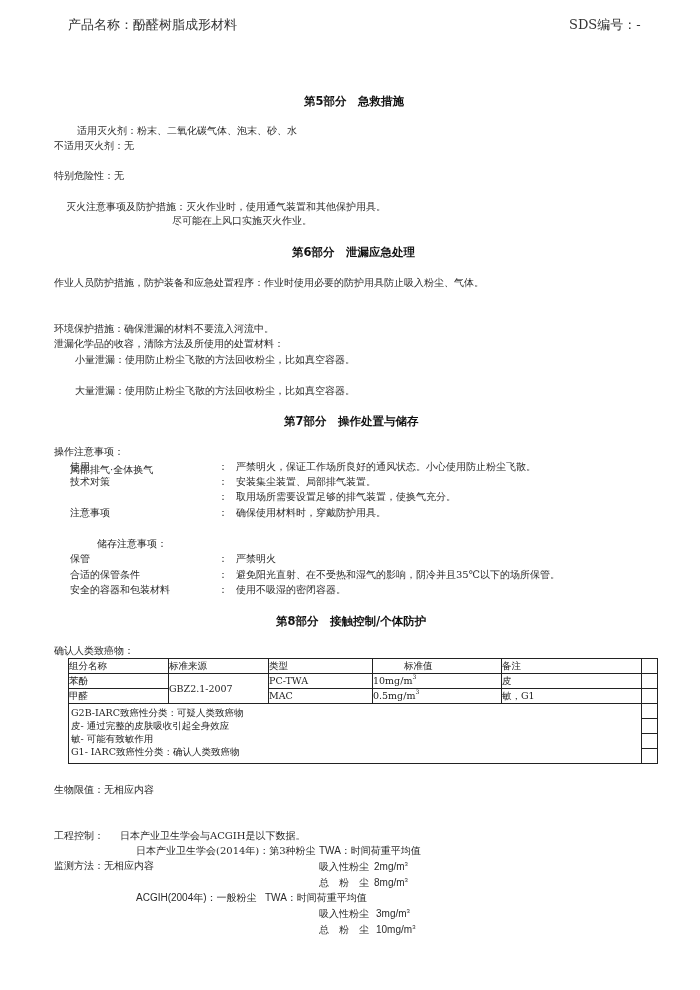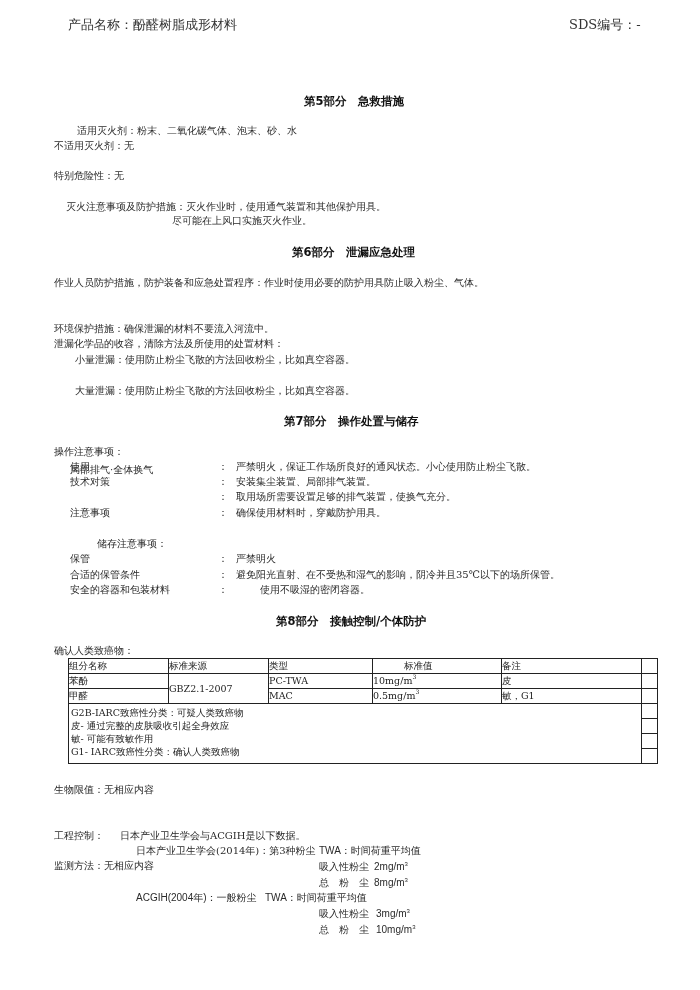--- a/index.html
+++ b/index.html
@@ -59,21 +59,21 @@
 <div class="abs txt" style="left:70px;top:553px;">保管</div>
 <div class="abs txt" style="left:218px;top:553px;">：</div>
 <div class="abs txt" style="left:236px;top:553px;">严禁明火</div>
 
 <div class="abs txt" style="left:70px;top:569px;">合适的保管条件</div>
 <div class="abs txt" style="left:218px;top:569px;">：</div>
 <div class="abs txt" style="left:236px;top:569px;">避免阳光直射、在不受热和湿气的影响，阴冷并且35℃以下的场所保管。</div>
 
 <div class="abs txt" style="left:70px;top:584px;">安全的容器和包装材料</div>
 <div class="abs txt" style="left:218px;top:584px;">：</div>
-<div class="abs txt" style="left:236px;top:584px;margin-left:24px;">使用不吸湿的密闭容器。</div>
+<div class="abs txt" style="left:236px;top:584px;">使用不吸湿的密闭容器。</div>
 
 <div class="abs sec" style="left:276px;top:614px;">第8部分　接触控制/个体防护</div>
 <div class="abs txt" style="left:54px;top:645px;">确认人类致癌物：</div>
 
 <table class="oel">
   <tbody>
       <tr>
     <td style="width:99px;">组分名称</td>
     <td style="width:99px;">标准来源</td>
     <td style="width:103px;">类型</td>

